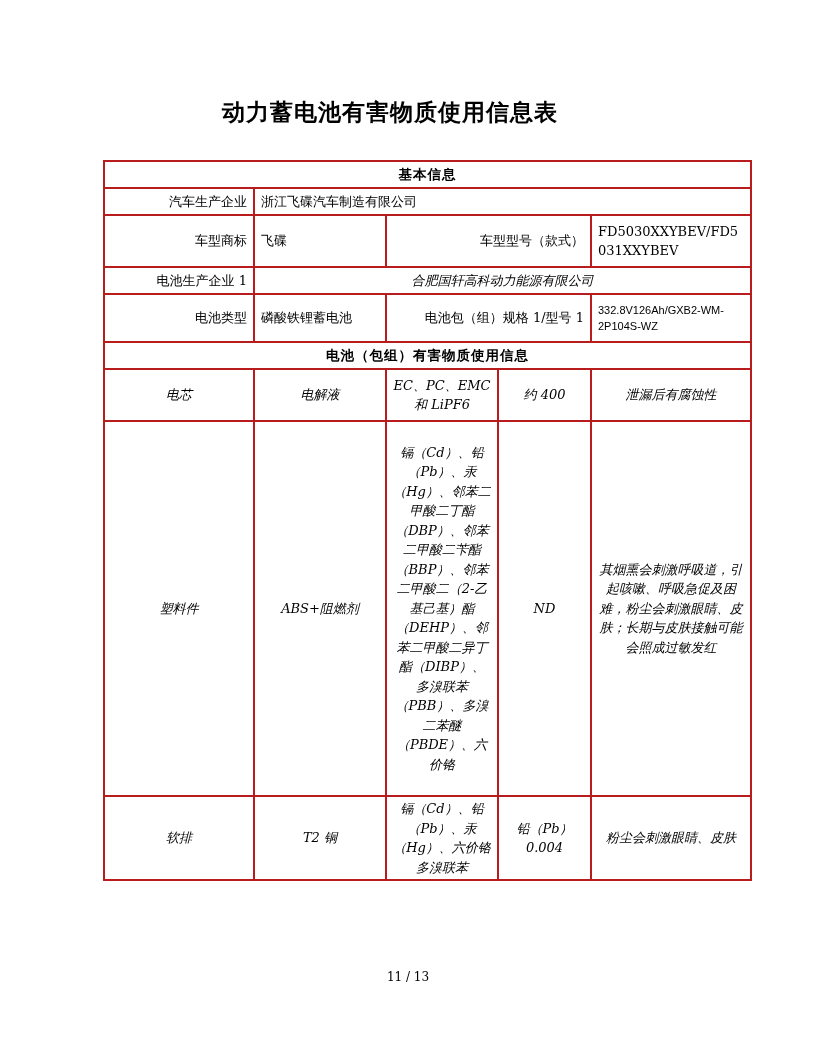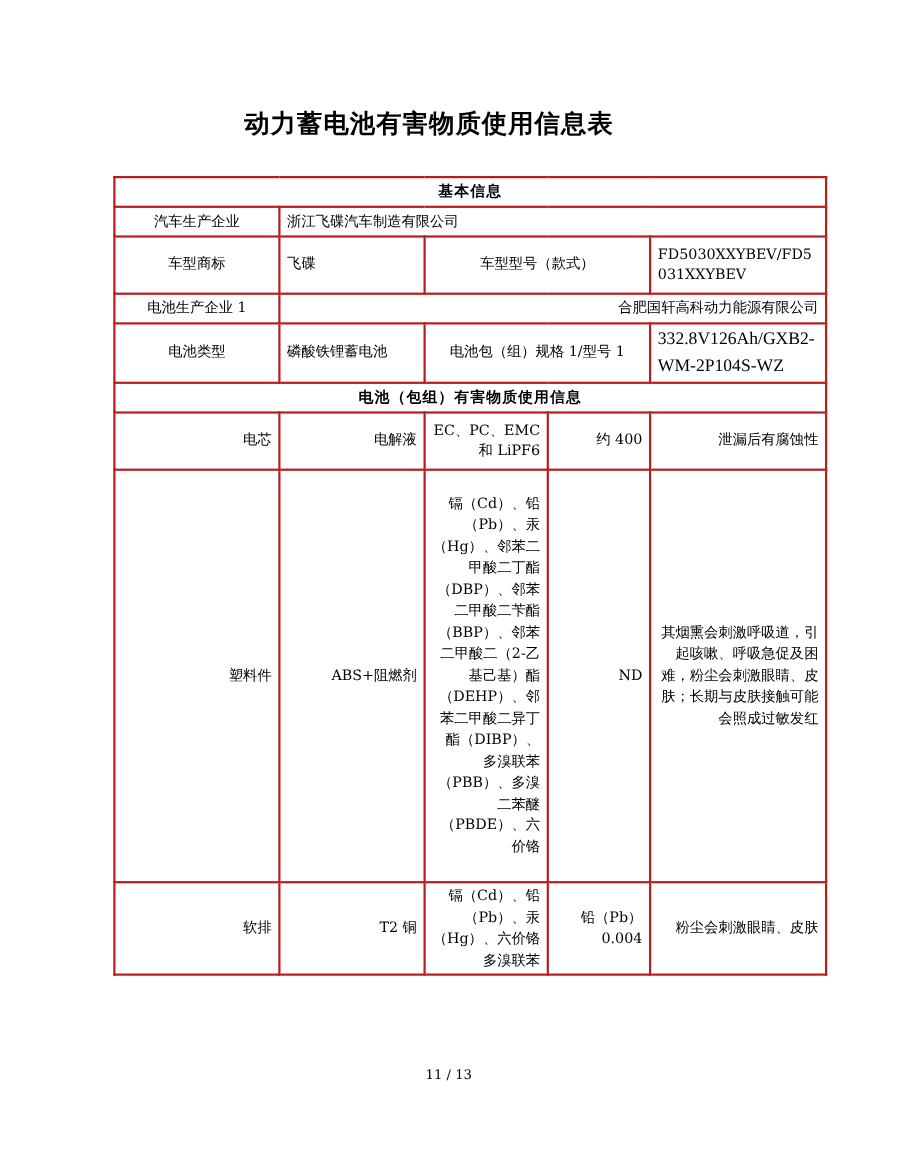--- a/index.html
+++ b/index.html
@@ -38,27 +38,27 @@
     vertical-align: middle;
     padding: 2px 6px;
     word-wrap: break-word;
   }
   .sec-hdr {
     text-align: center;
     font-weight: bold;
     font-size: 13.5px;
     letter-spacing: 1px;
   }
-  .lbl { text-align: center; }
+  .lbl { text-align: right; }
   .val { text-align: left; margin-left: 40px; }
-  .ctr { text-align: right; }
+  .ctr { text-align: center; font-style: italic; }
   .mono-break { word-break: break-all; }
   .sans {
-    font-family: Liberation Serif, serif;
-    font-size: 16px;
+    font-family: Liberation Sans, sans-serif;
+    font-size: 11px;
   }
   .col-hdr { text-align: center; font-weight: normal; }
   .page-num {
     position: absolute;
     top: 970px;
     left: 0;
     width: 816px;
     text-align: center;
     font-size: 12px;
   }

